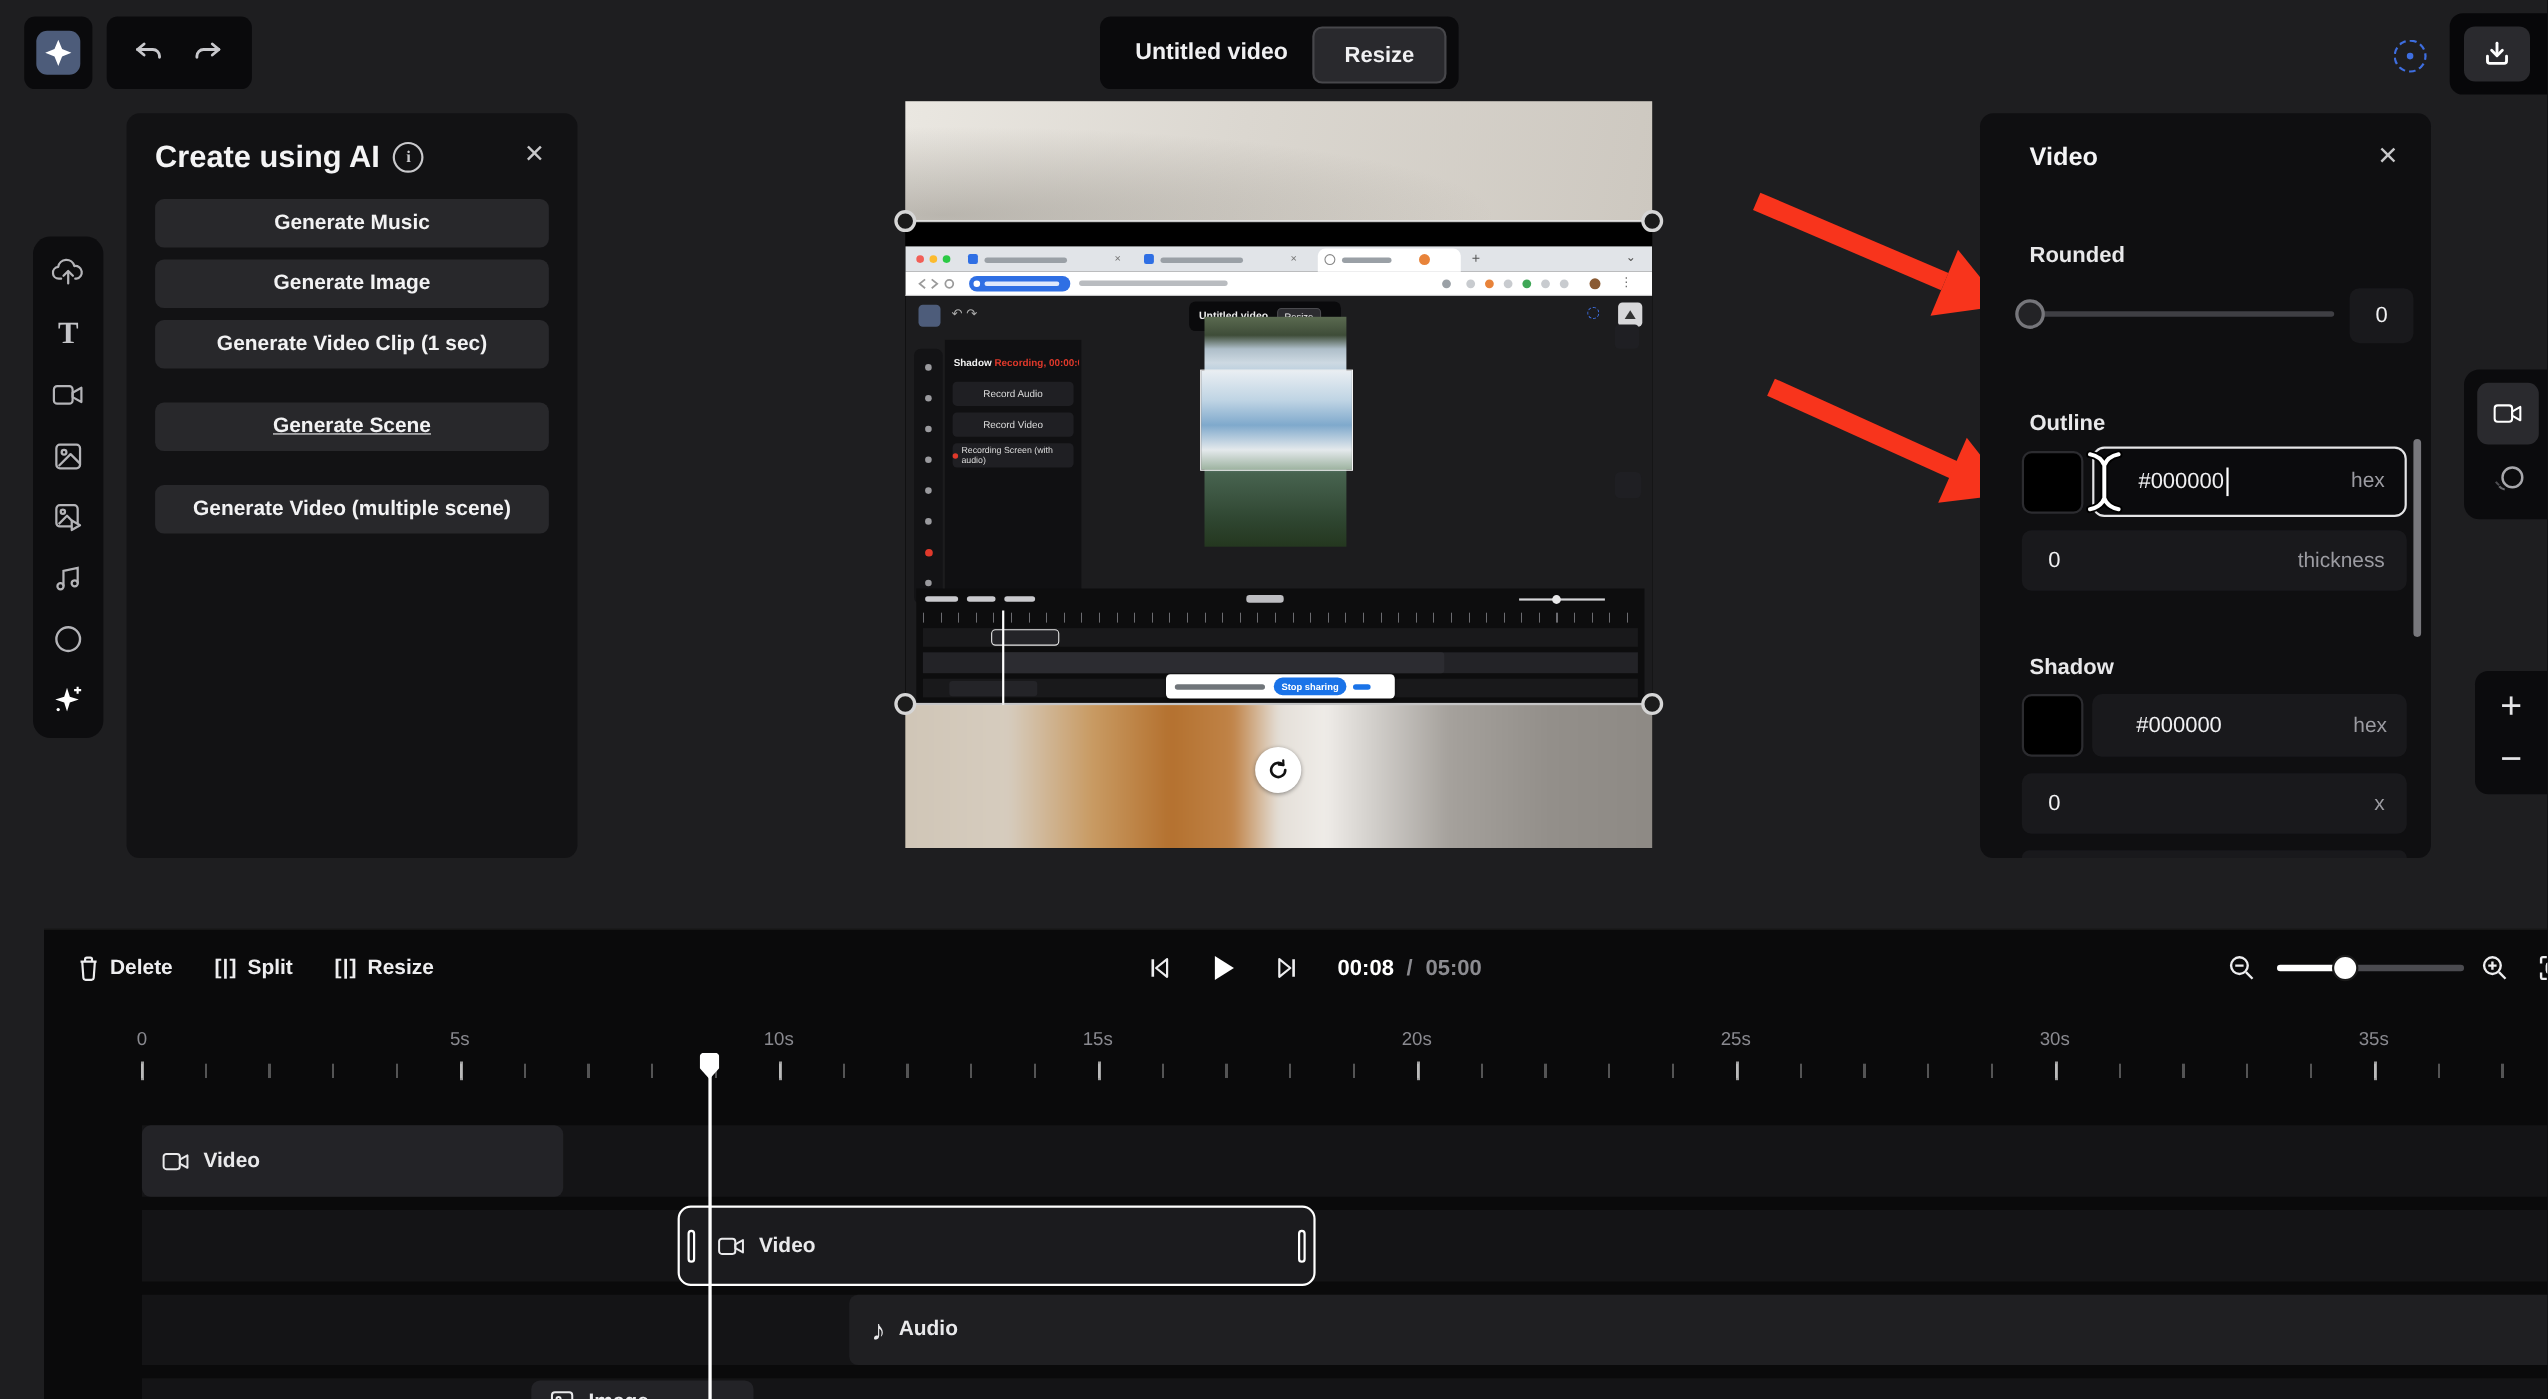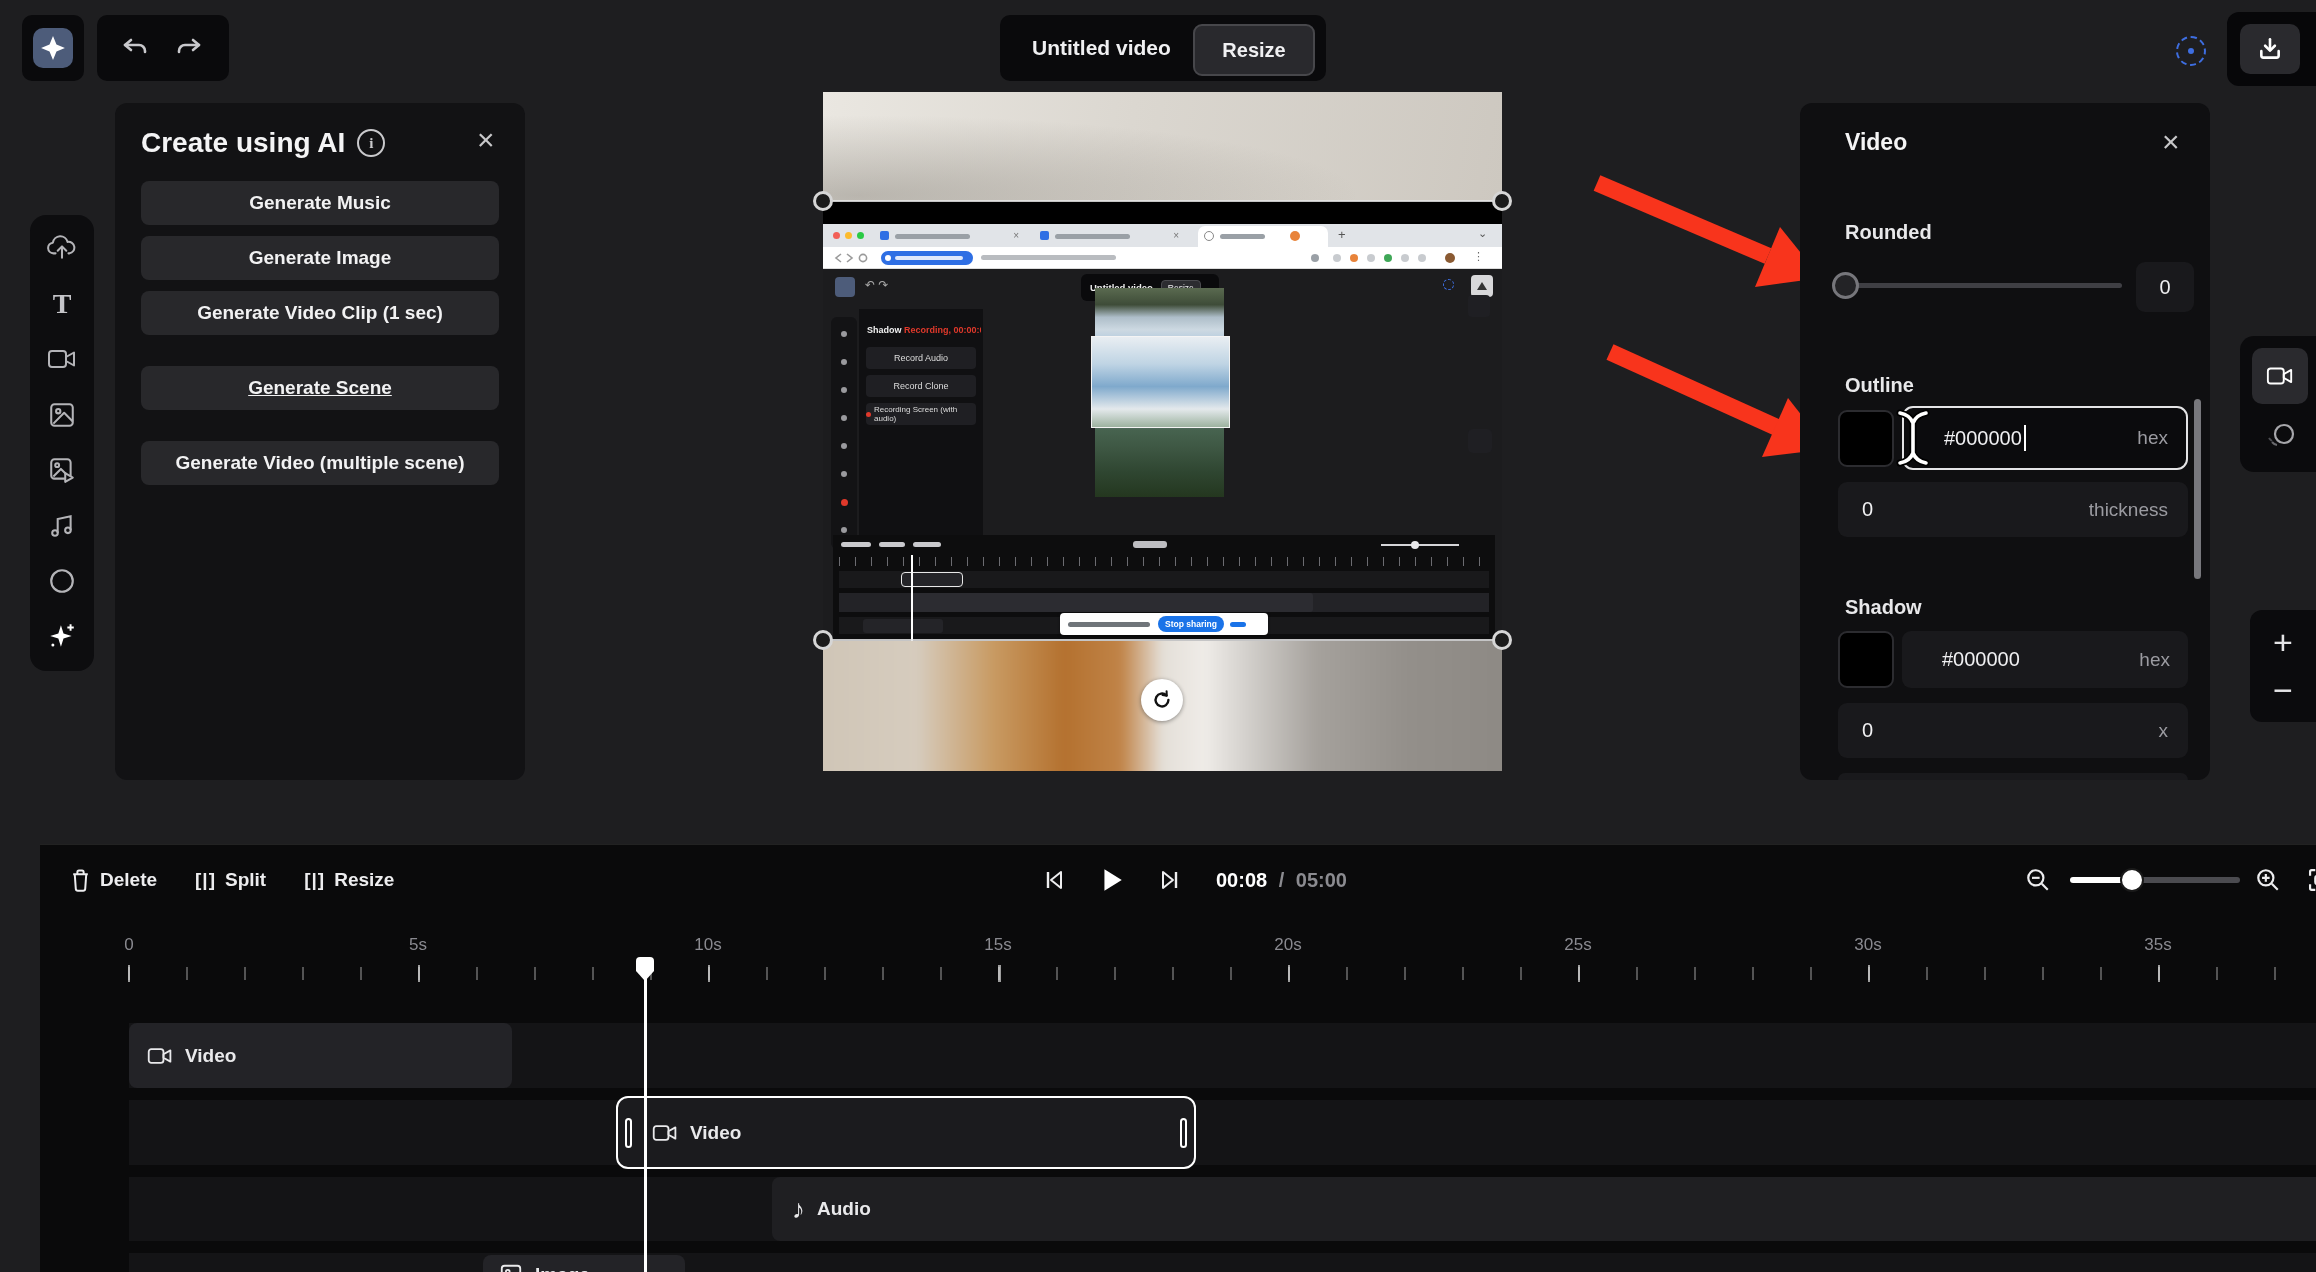--- a/index.html
+++ b/index.html
@@ -235,21 +235,21 @@
           <div class="mini-dot" style="left:10px;top:182px;width:7px;height:7px;background:#e0392b;"></div>
           <div class="mini-dot" style="left:10px;top:210px;width:6px;height:6px;background:#9a9a9e;"></div>
         </div>
 
         <div class="abs" style="left:36px;top:40px;width:124px;height:247px;background:#101012;">
           <div class="abs" style="left:8px;top:16px;width:114px;white-space:nowrap;overflow:hidden;font-size:9px;font-weight:bold;">
             <span style="color:#f0f0f0;">Shadow</span>
             <span style="color:#e0392b;">Recording, 00:00:03</span>
           </div>
           <div class="abs flex" style="left:7px;top:38px;width:110px;height:22px;background:#1f1f23;border-radius:4px;justify-content:center;font-size:9px;color:#ddd;">Record Audio</div>
-          <div class="abs flex" style="left:7px;top:66px;width:110px;height:22px;background:#1f1f23;border-radius:4px;justify-content:center;font-size:9px;color:#ddd;">Record Clone</div>
+          <div class="abs flex" style="left:7px;top:66px;width:110px;height:22px;background:#1f1f23;border-radius:4px;justify-content:center;font-size:9px;color:#ddd;">Record Video</div>
           <div class="abs flex" style="left:7px;top:94px;width:110px;height:22px;background:#1f1f23;border-radius:4px;justify-content:center;font-size:8px;color:#ddd;gap:3px;">
             <span class="mini-dot" style="position:static;width:5px;height:5px;background:#e0392b;flex:none;"></span>
             <span>Recording Screen (with audio)</span>
           </div>
         </div>
 
         <div class="abs" style="left:272px;top:19px;width:129px;height:209px;background:linear-gradient(180deg,#5a6a50 0%,#3e4c38 8%,#aebec9 14%,#cdd9e2 20%,#9fc0da 30%,#7fa9cc 38%,#dfe7ec 46%,#eef1f2 55%,#8aa5b5 60%,#47634f 68%,#3c5541 78%,#2f4631 88%,#24371f 100%);">
           <div class="abs" style="left:-4px;top:48px;width:137px;height:90px;background:linear-gradient(180deg,#e9eef2 0%,#bfd4e4 30%,#7fa9cc 55%,#e4e9ec 80%,#9db3a0 100%);border:1px solid #f4f4f4;"></div>
         </div>
 

